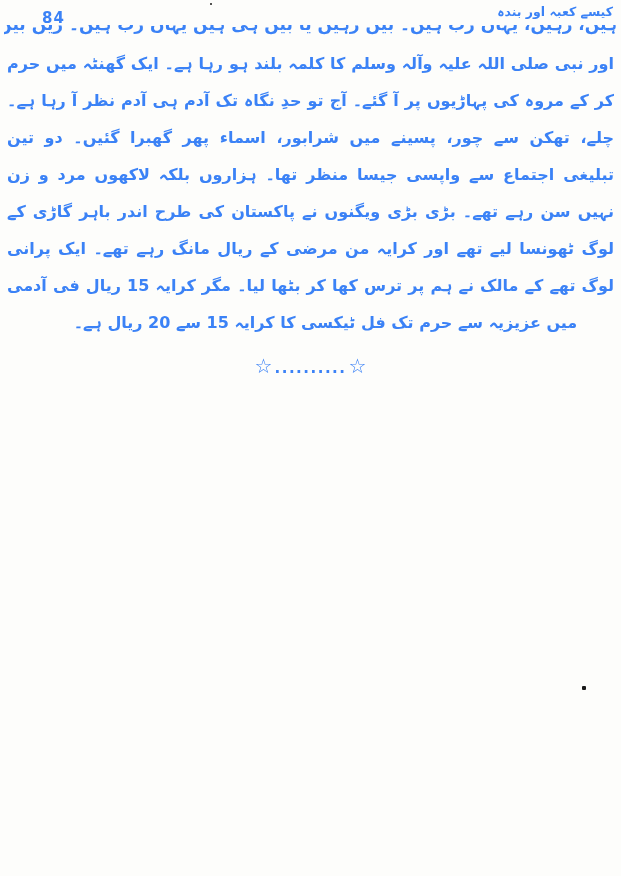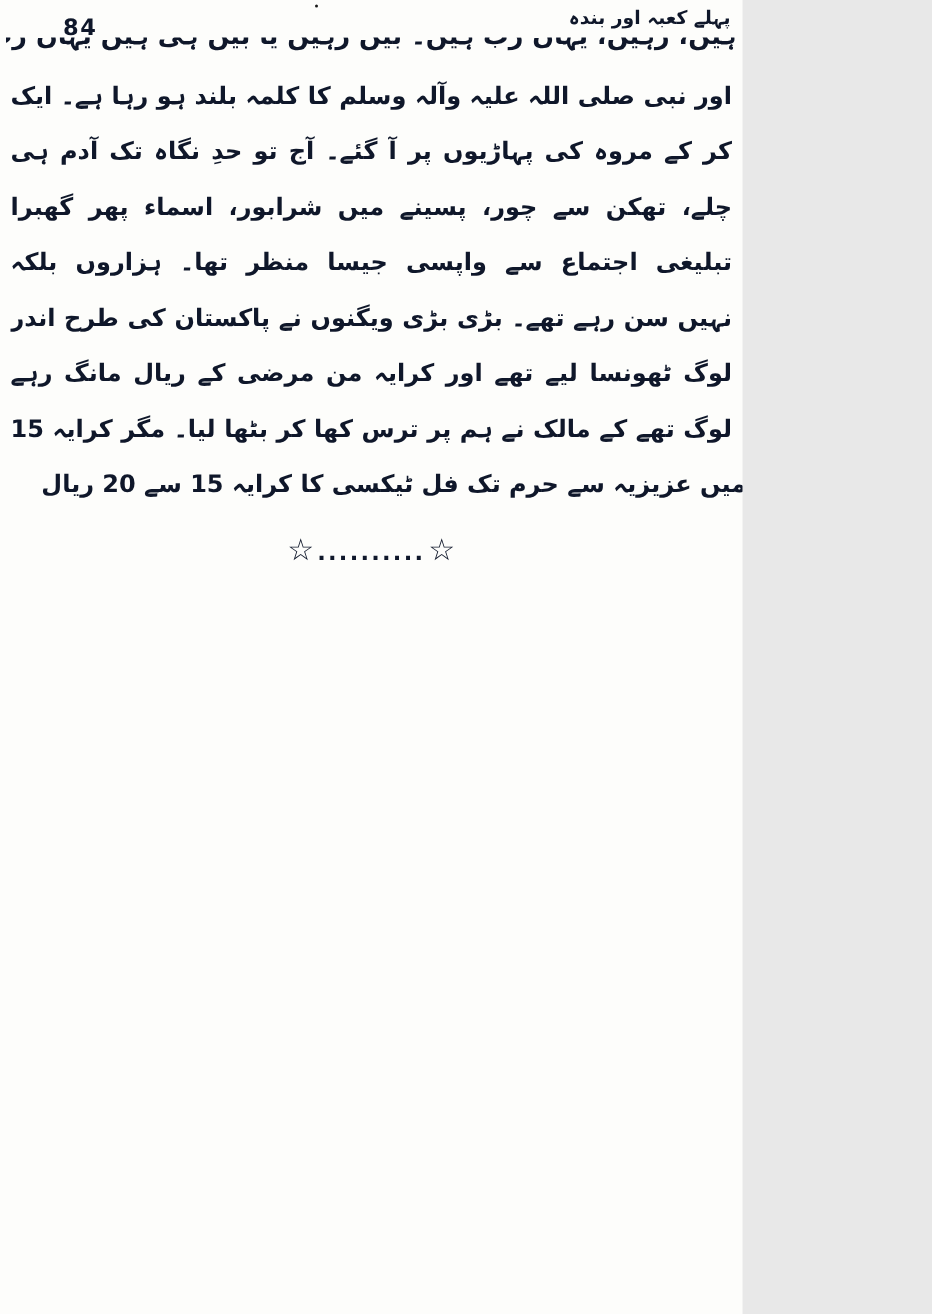--- a/index.html
+++ b/index.html
@@ -1,23 +1,23 @@
 <!DOCTYPE html>
 <html><head>
 <meta charset="utf-8">
 <style>
   html,body{margin:0;padding:0;background:#e8e8e8;}
   .page{
     position:relative;
-    width:495px;height:876px;
+    width:621px;height:876px;
     background:#fefefdfff;
     background:#fdfdfb;
     overflow:hidden;
     font-family:"DejaVu Sans","Liberation Sans",sans-serif;
-    color:#0f172a;
+    color:#3b82f6;
   }
   .page-number{
     position:absolute;top:9px;left:42px;
     font-size:15px;font-weight:bold;letter-spacing:1px;
     font-family:"DejaVu Sans",sans-serif;
   }
   .header-title{
     position:absolute;top:4px;right:8px;
     direction:rtl;unicode-bidi:embed;
     font-size:12.5px;font-weight:bold;
@@ -61,21 +61,21 @@
   .speck-1{left:582px;top:686px;width:4px;height:4px;}
   .speck-2{left:210px;top:3px;width:2px;height:2px;border-radius:50%;}
 </style>
 </head>
 <body>
 
 <div class="page">
 
   <div class="page-number">84</div>
 
-  <div class="header-title">پہلے کعبہ اور بندہ</div>
+  <div class="header-title">کیسے کعبہ اور بندہ</div>
 
   <div class="clipped-line">
     <div class="clipped-inner">ہیں، رہیں، یہاں رب ہیں۔ بیں رہیں یا بیں ہی ہیں یہاں رب ہیں۔ ریں بیں یہ رہیں یا بیں ہی ہیں یہاں رب ہیں۔ پہریں بیں</div>
   </div>
 
   <div class="body-text">
     <div class="text-line">اور نبی صلی اللہ علیہ وآلہ وسلم کا کلمہ بلند ہو رہا ہے۔ ایک گھنٹہ میں حرم سے نکلے۔ شیخ صاحب اور باجی نجمہ بھی طواف</div>
     <div class="text-line">کر کے مروہ کی پہاڑیوں پر آ گئے۔ آج تو حدِ نگاہ تک آدم ہی آدم نظر آ رہا ہے۔ واپسی کیسے ہوگی؟ اللہ کا نام لے کر</div>
     <div class="text-line">چلے، تھکن سے چور، پسینے میں شرابور، اسماء پھر گھبرا گئیں۔ دو تین کلومیٹر پیدل چل کر الجمیزیہ پہنچے۔ آج رائے ونڈ</div>
     <div class="text-line">تبلیغی اجتماع سے واپسی جیسا منظر تھا۔ ہزاروں بلکہ لاکھوں مرد و زن پیدل رواں دواں تھے۔ ٹیکسی والے بات ہی</div>

